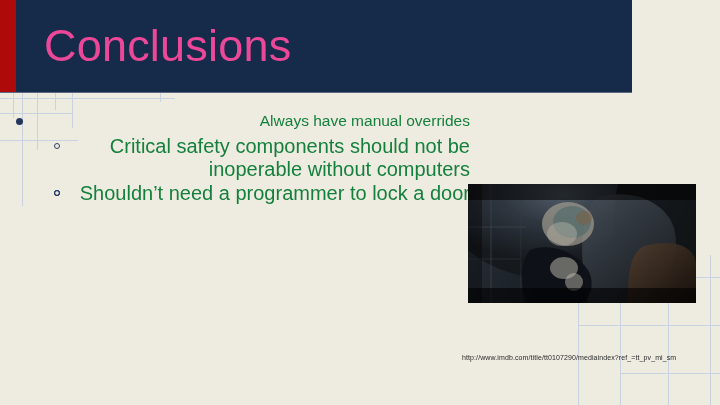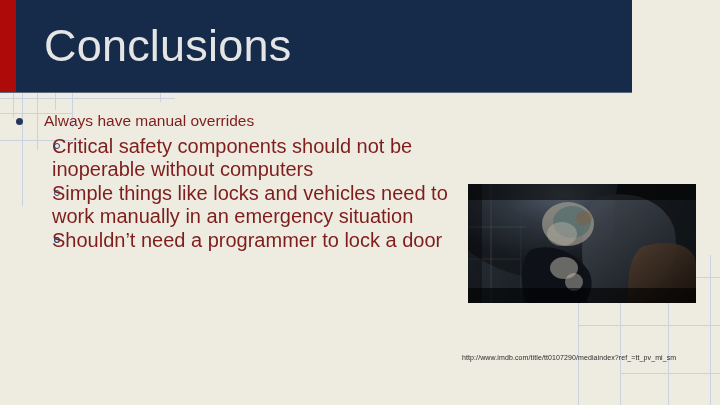--- a/index.html
+++ b/index.html
@@ -50,39 +50,40 @@
     width: 16px;
     height: 92px;
     background: #AF0A0A;
   }
   .title-text {
     position: absolute;
     left: 44px;
     top: 17px;
     font-size: 45px;
     line-height: 58px;
-    color: #e5e5e5;
+    color: #ec4899;
     font-weight: normal;
     letter-spacing: 0.2px;
     white-space: nowrap;
     text-align: center;
   }
 
   
   .body {
     position: absolute;
     left: 0;
     top: 110px;
     width: 470px;
   }
 
   .bullet {
     position: relative;
-    color: #7f1d1d;
+    color: #15803d;
     display: block;
+    text-align: right;
   }
 
   
   .bullet.lvl1 {
     padding-left: 44px;
     font-size: 15.5px;
     line-height: 22px;
     margin-bottom: 3px;
   }
   .bullet.lvl1 .marker {
@@ -179,21 +180,20 @@
     </div>
 
     <div class="bullet lvl2">
       <span class="marker"></span>
       <span class="txt">Critical safety components should not be inoperable without computers</span>
     </div>
 
 
     <div class="bullet lvl2">
       <span class="marker"></span>
-      <span class="txt">Simple things like locks and vehicles need to work manually in an emergency situation</span>
     </div>
 
     <div class="bullet lvl2">
       <span class="marker"></span>
     </div>
 
     <div class="bullet lvl2">
       <span class="marker"></span>
       <span class="txt">Shouldn’t need a programmer to lock a door</span>
     </div>

